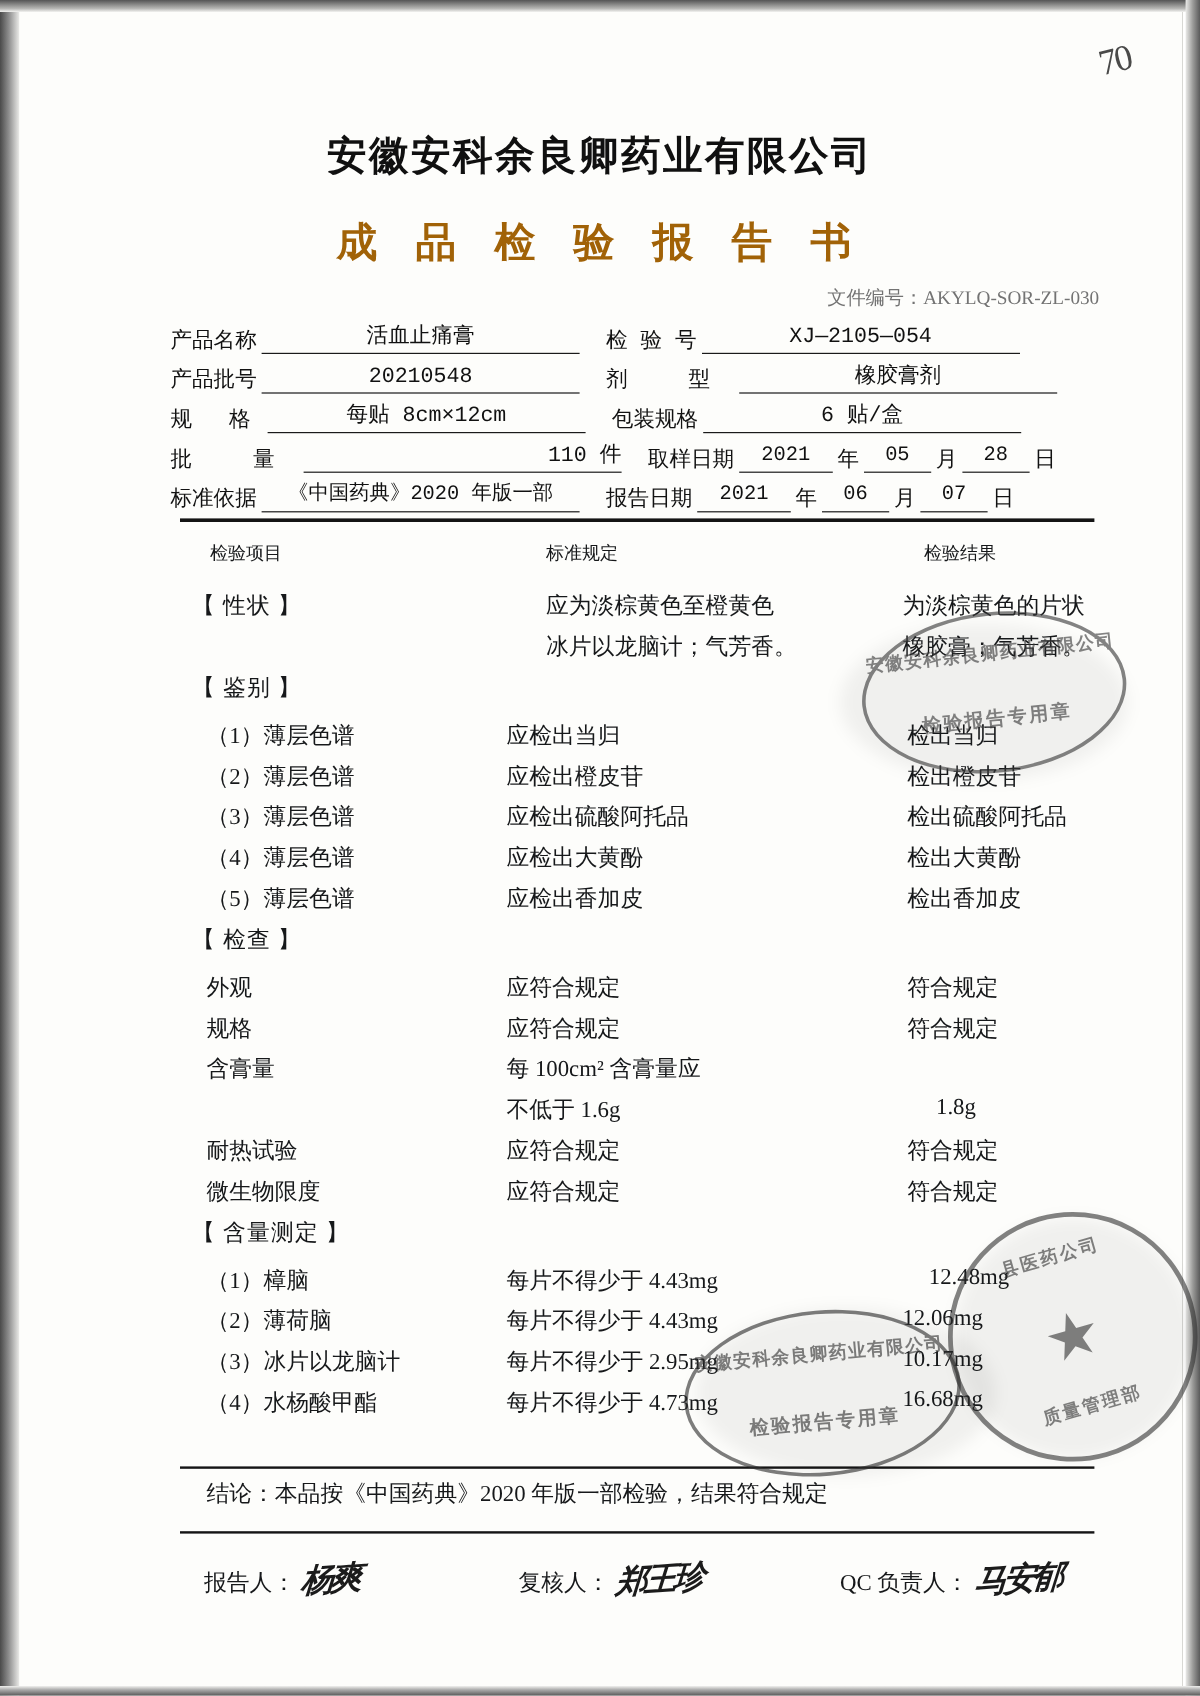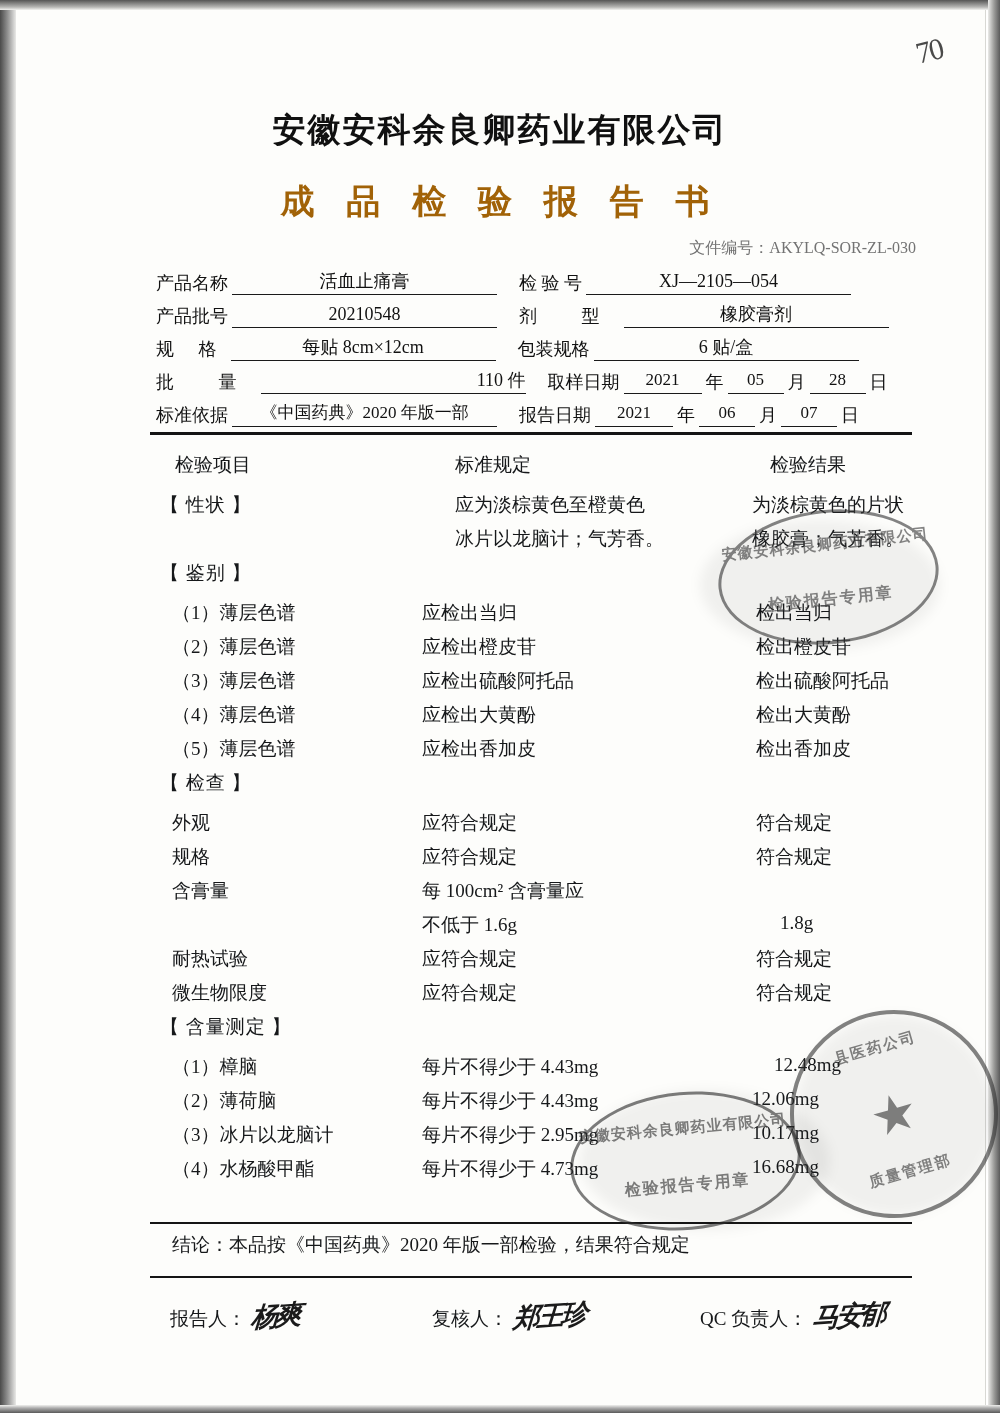--- a/index.html
+++ b/index.html
@@ -91,25 +91,25 @@
     position: absolute;
     right: 84px;
     top: 238px;
     font-size: 16px;
     font-family: "Liberation Serif", serif;
     color: #737373;
   }
 
   .fields {
     position: absolute;
-    left: 156px;
+    left: 142px;
     top: 262px;
     width: 760px;
     font-size: 18px;
-    font-family: Liberation Serif, serif;
+    font-family: Liberation Mono, monospace;
   }
   .frow {
     display: flex;
     align-items: flex-end;
     height: 33px;
   }
   .lbl {
     white-space: nowrap;
     font-size: 18px;
     color: #121212;
@@ -141,21 +141,21 @@
   .cols {
     position: absolute;
     left: 0;
     top: 452px;
     width: 1000px;
     font-family: "Liberation Serif", serif;
   }
   .colhead {
     position: relative;
     height: 40px;
-    font-size: 19px;
+    font-size: 15px;
     text-decoration: underline;
   }
   .ch1 { position: absolute; left: 175px; }
   .ch2 { position: absolute; left: 455px; }
   .ch3 { position: absolute; left: 770px; }
 
   .row {
     position: relative;
     min-height: 34px;
     font-size: 19px;

